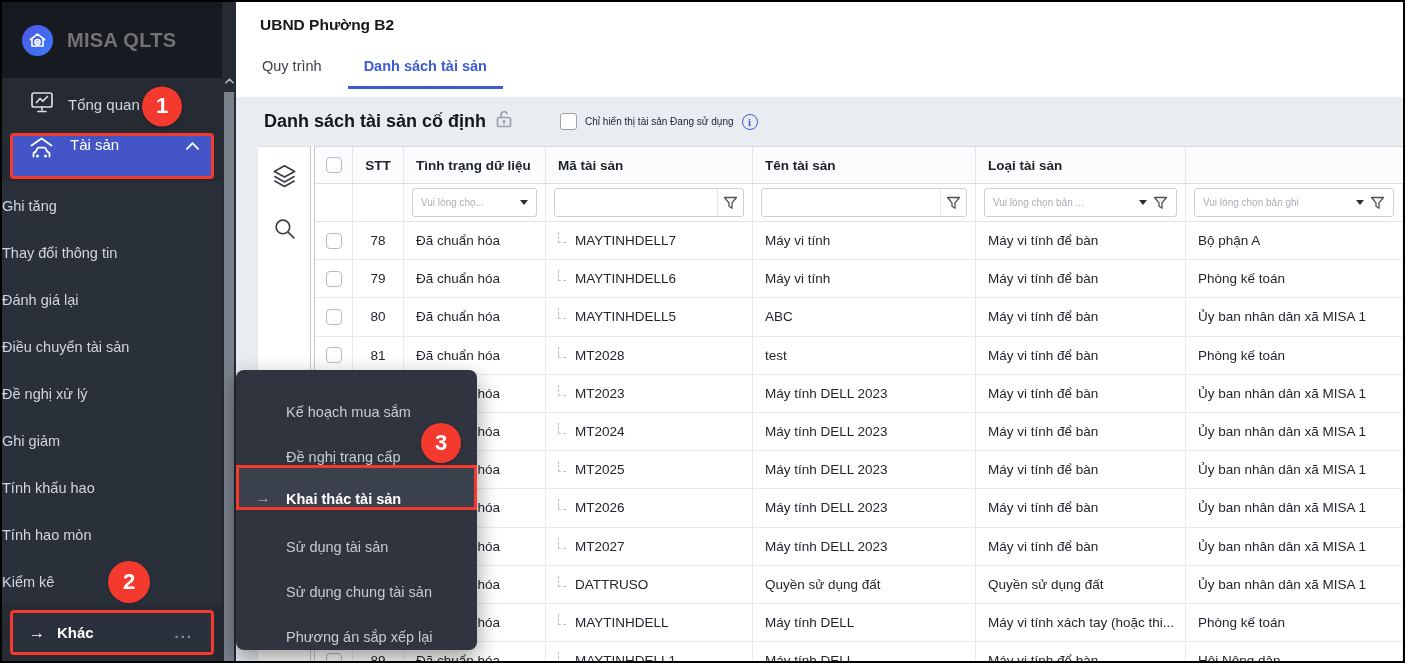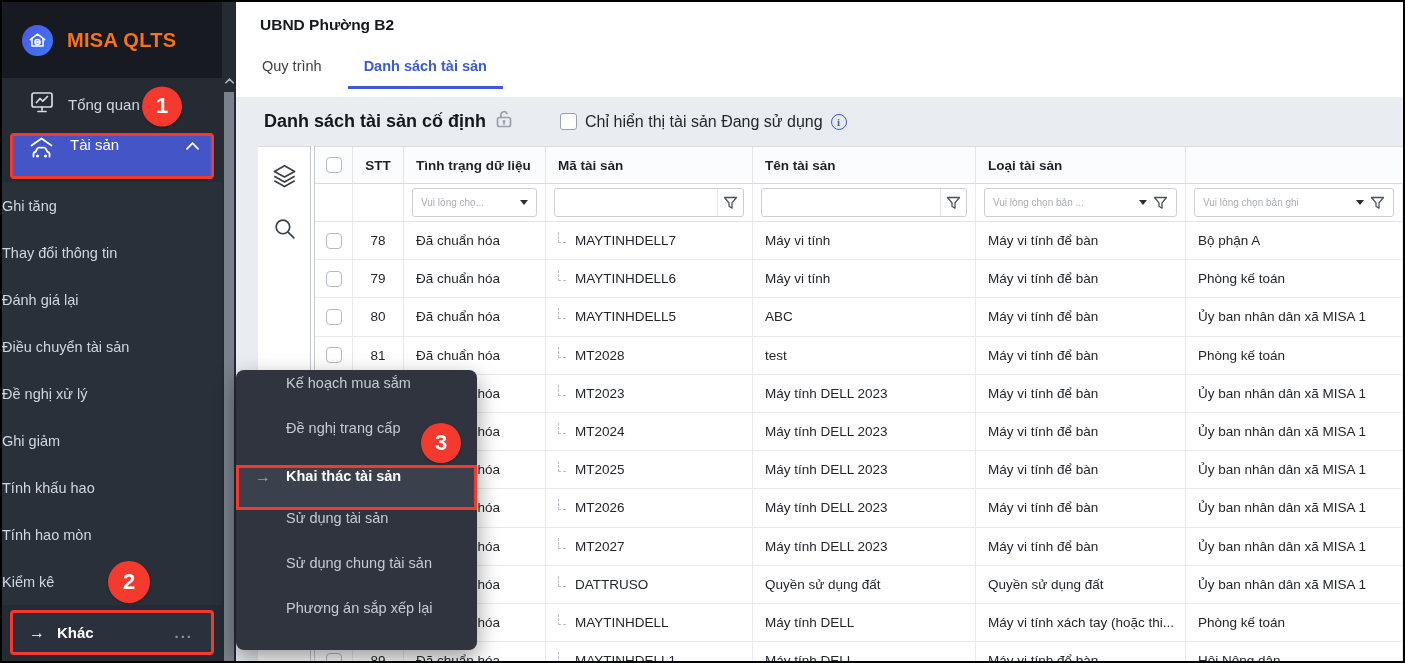--- a/index.html
+++ b/index.html
@@ -4,21 +4,21 @@
 <style>
   *{margin:0;padding:0;box-sizing:border-box}
   html,body{width:1405px;height:663px}
   body{font-family:"Liberation Sans","DejaVu Sans",sans-serif;background:#fff}
   .stage{position:relative;width:1405px;height:663px;border:2px solid #000;background:#fff;overflow:hidden}
 
   
   .sidebar{position:absolute;left:0;top:0;bottom:0;width:220px;background:#252a33;z-index:6}
   .logo-row{height:76px;background:#171a20;display:flex;align-items:center;padding-left:20px;gap:14px}
   .logo-circle{width:31px;height:31px;border-radius:50%;background:linear-gradient(135deg,#4f55e8,#3b7cf6);display:flex;align-items:center;justify-content:center;flex:0 0 auto}
-  .brand{color:#f97316;font-size:20px;font-weight:bold;letter-spacing:.3px}
+  .brand{color:#737373;font-size:20px;font-weight:bold;letter-spacing:.3px}
   .side-item{position:relative;display:flex;align-items:center;color:#d2d6dd;font-size:15px;cursor:pointer}
   .si-top{height:52px;padding-left:28px;gap:14px}
   .si-sub{height:47px;font-size:14.5px}
   .subpanel{background:#2a303a}
   .sel-wrap{height:52px;position:relative}
   .sel-box{position:absolute;left:8px;right:8px;top:3px;bottom:3px;background:#4355c7;border:3px solid #f4392e;border-radius:4px;display:flex;align-items:flex-start;padding:0 12px 0 15px;gap:15px;color:#fff;font-weight:normal;font-size:15px}
   .sel-box .grow{flex:1}
   .khac-zone{position:relative;height:56px}
   .khac-box{position:absolute;left:8px;right:8px;top:5px;height:45px;border:3px solid #f4392e;border-radius:4px;background:#2b313c;display:flex;align-items:center;padding:0 18px 0 16px;color:#fff;font-size:15px;gap:12px;cursor:pointer}
   .khac-box .k-label{font-weight:bold}
@@ -40,21 +40,21 @@
   .main{position:absolute;left:234px;top:0;right:0;bottom:0;background:#fff}
   .page-title{position:absolute;left:24px;top:14px;font-size:15.5px;font-weight:bold;color:#15181d}
   .tabs{position:absolute;left:24px;top:50px;display:flex;gap:24px}
   .tab{font-size:14.5px;color:#3c4148;padding:6px 2px 12px 2px;cursor:pointer}
   .tab.active{color:#3c5bd7;font-weight:bold;border-bottom:3px solid #3c5bd7;padding-left:16px;padding-right:16px}
 
   .band{position:absolute;left:0;right:0;top:95px;height:49px;background:#e9ecf1;display:flex;align-items:center}
   .band-title{margin-left:28px;font-size:18px;font-weight:bold;color:#14171b;display:flex;align-items:center;gap:10px}
   .chk-group{margin-left:48px;display:flex;align-items:center;gap:8px}
   .chk{width:17px;height:17px;border:1px solid #9aa1aa;border-radius:3px;background:#fff;cursor:pointer}
-  .chk-label{font-size:16px;color:#23272d}
+  .chk-label{font-size:10px;color:#23272d}
   .info-i{width:16px;height:16px;border:1.4px solid #3c5bd7;border-radius:50%;color:#3c5bd7;font-size:11px;font-weight:bold;display:flex;align-items:center;justify-content:center;font-family:"Liberation Serif","DejaVu Serif",serif;cursor:pointer}
 
   .left-strip{position:absolute;left:0;top:144px;bottom:0;width:22px;background:#e9ecf1}
 
   
   .grid-area{position:absolute;left:22px;top:144px;right:0;bottom:0}
   .icons-col{position:absolute;left:0;top:0;bottom:0;width:52px;background:#fff;border-top:1px solid #d8dbdf;display:flex;flex-direction:column;align-items:center;padding-top:16px;gap:26px}
   .icon-btn{cursor:pointer;line-height:0}
   .vsep{position:absolute;left:52px;top:0;bottom:0;width:5px;background:#fff;border-left:1px solid #c5c9ce;border-right:1px solid #c5c9ce}
   .tbl{position:absolute;left:57px;right:0;top:0;bottom:0;overflow:hidden}
@@ -72,21 +72,21 @@
   .tbody .trow{border-bottom:1px solid #e8eaec;background:#fff}
   .tbody{display:block}
   .trow{height:38.2px;cursor:pointer}
   .td{display:flex;align-items:center;font-size:13.5px;color:#23272d;padding:0 12px;border-right:1px solid #e8eaec;overflow:hidden;white-space:nowrap}
   .td.center{justify-content:center;padding:0}
   .cbx{width:16px;height:16px;border:1px solid #b3bac3;border-radius:4px;background:#fff;cursor:pointer}
   .tree{display:inline-block;width:8px;height:11px;border-left:1px dashed #bcc2c9;border-bottom:1px dashed #bcc2c9;margin-right:9px;flex:0 0 auto;transform:translateY(-3px)}
 
   
   .popup{position:absolute;left:234px;top:368px;width:241px;background:#2f343e;border-radius:8px;box-shadow:0 8px 22px rgba(0,0,0,.4);padding:5px 0;z-index:20}
-  .popup-item{position:relative;height:45px;display:flex;align-items:flex-start;padding-left:50px;color:#c6cbd3;font-size:14.5px;cursor:pointer;gap:0}
+  .popup-item{position:relative;height:45px;display:flex;align-items:flex-end;padding-left:50px;color:#c6cbd3;font-size:14.5px;cursor:pointer;gap:0}
   .popup-item .p-arrow{display:none;position:absolute;left:16px;color:#9aa0aa;font-size:16px}
   .popup-item.active{background:#3a404c;border:3px solid #f4392e;color:#fff;font-weight:bold;padding-left:47px}
   .popup-item.active .p-arrow{display:block}
 </style>
 </head>
 <body>
 
 <div class="stage">
 
   <div class="sidebar">

